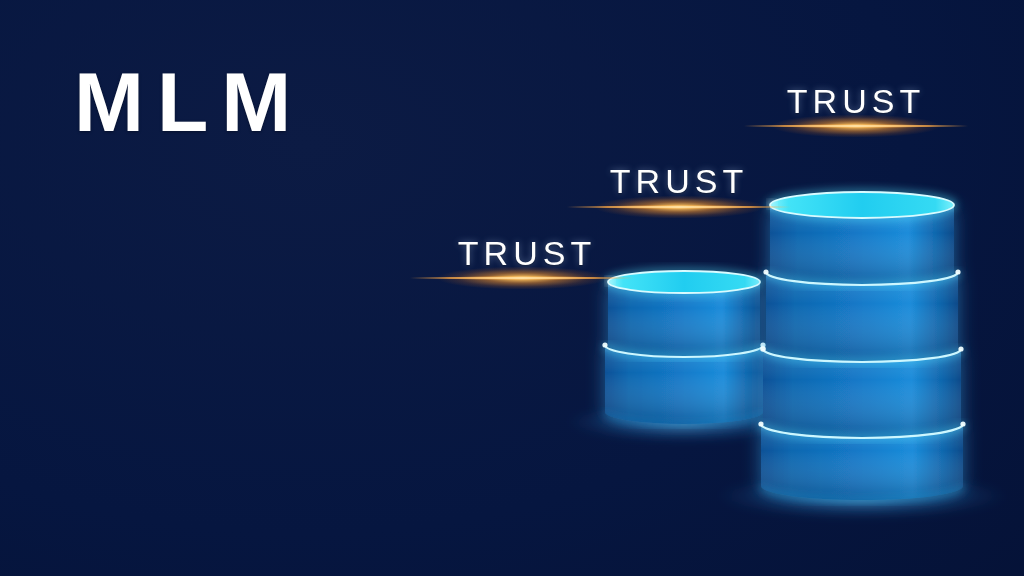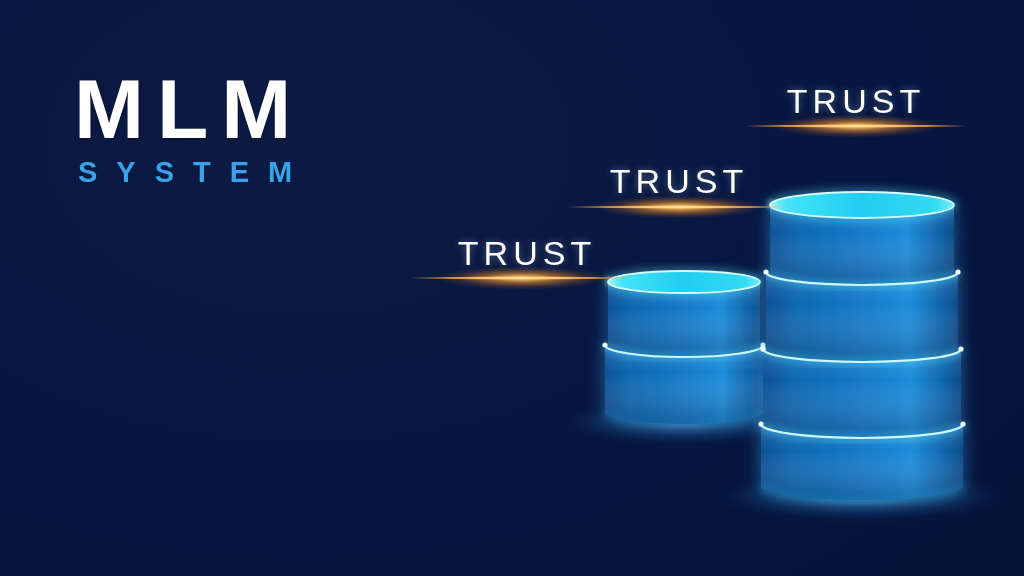--- a/index.html
+++ b/index.html
@@ -11,21 +11,20 @@
   .stage{
     position:relative;width:1024px;height:576px;
     background:radial-gradient(130% 150% at 30% 25%, #0c1b44 0%, #061640 45%, #040f30 100%);
   }
   
   .logo{position:absolute;left:74px;top:60px;}
   .logo-title{
     font-weight:700;font-size:84px;line-height:1;
     letter-spacing:13px;color:var(--color-logo_title,#ffffff);
     text-shadow:0 1px 3px rgba(0,0,0,.35);
-    margin-top:7px;
   }
   .logo-subtitle{
     font-weight:700;font-size:29px;line-height:1;
     letter-spacing:19px;color:var(--color-logo_subtitle,#38a3e6);
     margin-top:7px;margin-left:4px;
   }
   
   .trust-label{
     position:absolute;transform:translate(-50%,-50%);
     color:var(--color-trust_text,#ffffff);
@@ -154,21 +153,20 @@
       <ellipse cx="862" cy="205" rx="92" ry="13" fill="none" stroke="#54e6ff" stroke-width="5" opacity="0.6" filter="url(#blur4)"></ellipse>
       <ellipse cx="862" cy="205" rx="92" ry="13" fill="url(#capG)" stroke="#d8fbff" stroke-width="1.8"></ellipse>
       <circle cx="772" cy="204" r="3" fill="#ffffff" opacity="0.8" filter="url(#blur4)"></circle>
     </g>
   </svg>
 
   <div class="text-layer">
 
     <div class="logo">
       <div class="logo-title">MLM</div>
-      <div class="logo-subtitle">SYSTEM</div>
     </div>
 
     <div class="trust-group t1">
       <div class="flare"></div>
       <div class="trust-label">TRUST</div>
     </div>
 
     <div class="trust-group t2">
       <div class="flare"></div>
       <div class="trust-label">TRUST</div>

